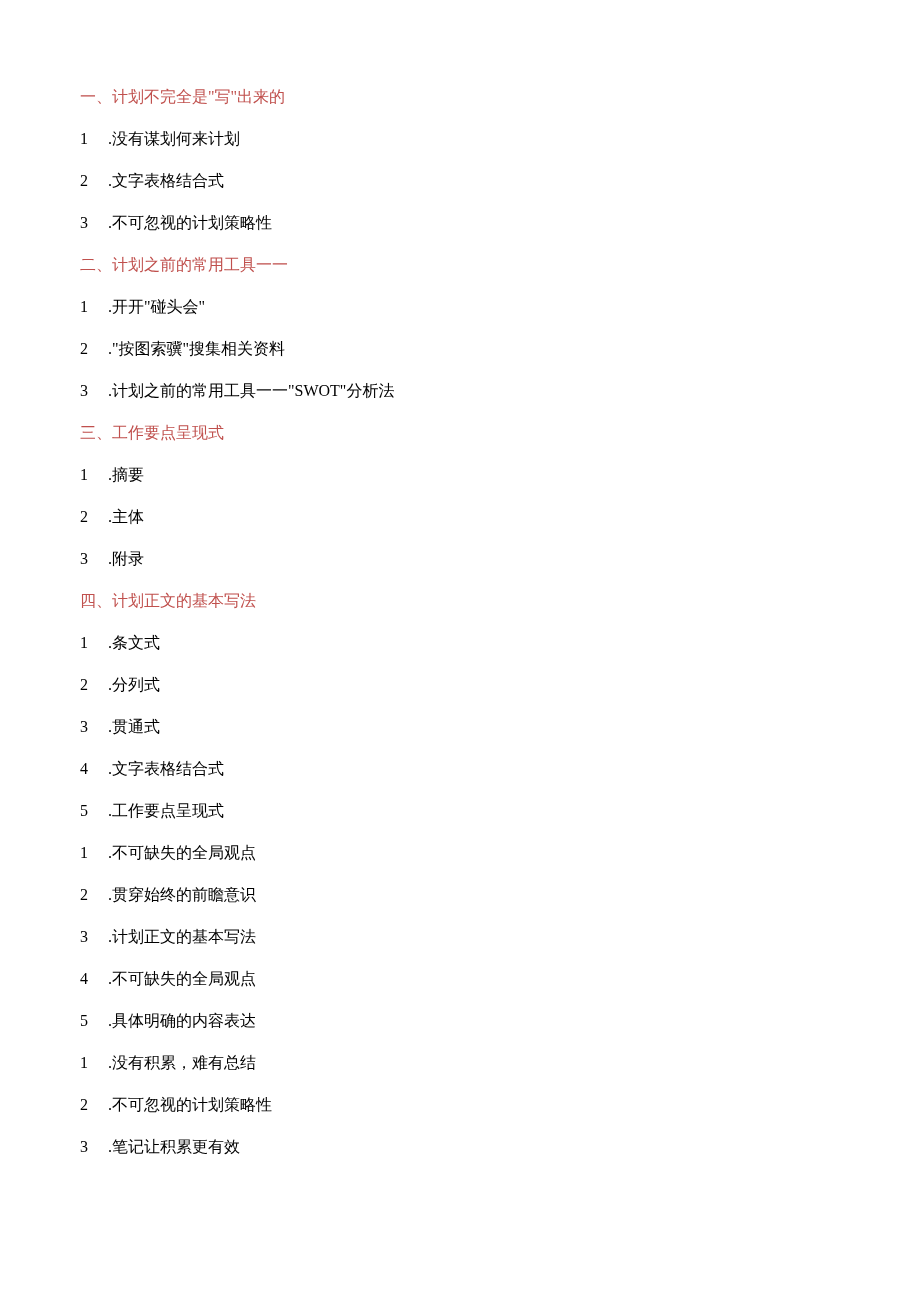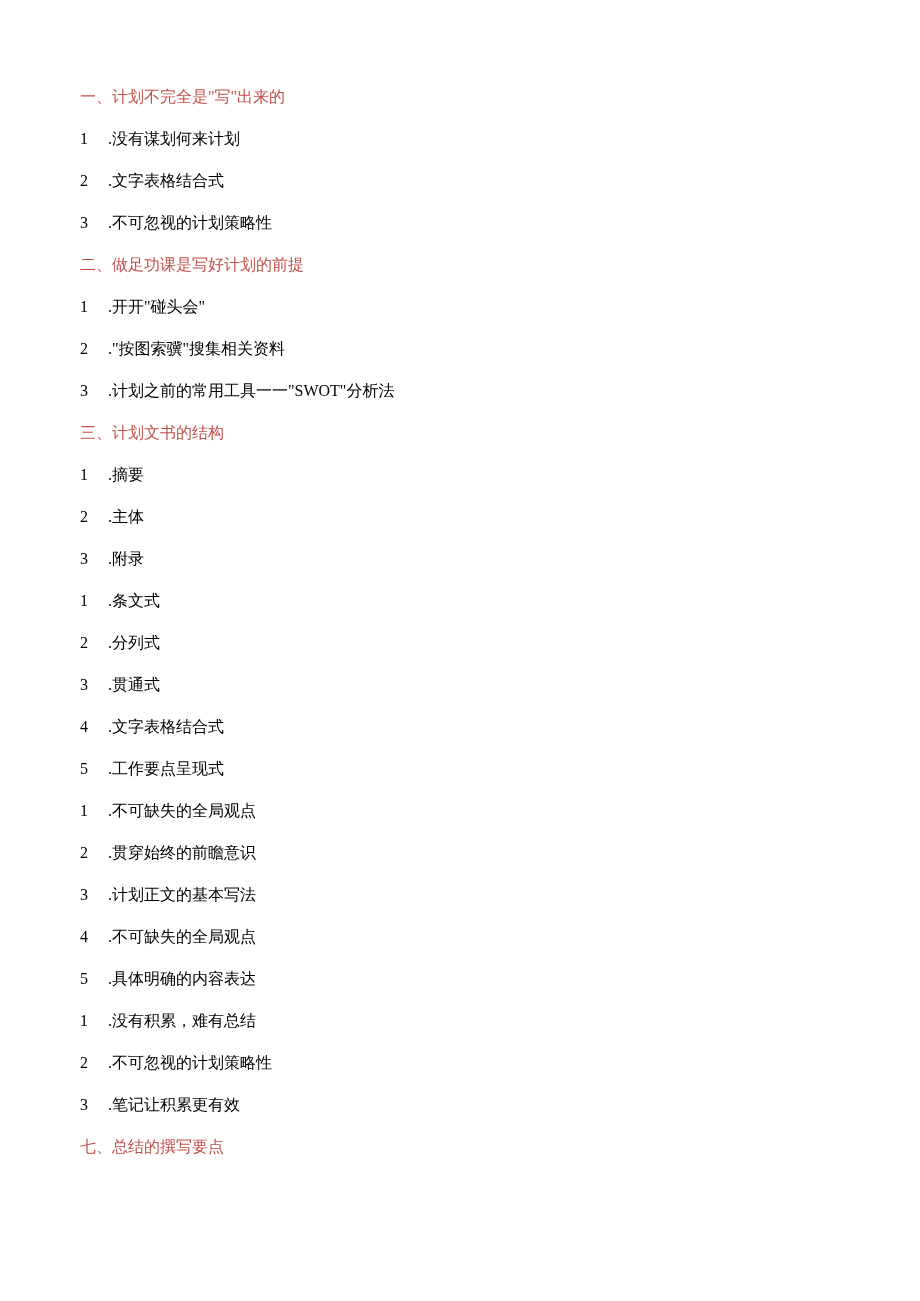--- a/index.html
+++ b/index.html
@@ -44,46 +44,47 @@
       <span class="item-text">.没有谋划何来计划</span>
     </div>
     <div class="list-item">
       <span class="item-number">2</span>
       <span class="item-text">.文字表格结合式</span>
     </div>
     <div class="list-item">
       <span class="item-number">3</span>
       <span class="item-text">.不可忽视的计划策略性</span>
     </div>
-    <div class="section-heading">二、做足功课是写好计划的前提</div>
+    <div class="section-heading">二、计划之前的常用工具一一</div>
     <div class="list-item">
       <span class="item-number">1</span>
       <span class="item-text">.开开"碰头会"</span>
     </div>
     <div class="list-item">
       <span class="item-number">2</span>
       <span class="item-text">."按图索骥"搜集相关资料</span>
     </div>
     <div class="list-item">
       <span class="item-number">3</span>
       <span class="item-text">.计划之前的常用工具一一"SWOT"分析法</span>
     </div>
-    <div class="section-heading">三、计划文书的结构</div>
+    <div class="section-heading">三、工作要点呈现式</div>
     <div class="list-item">
       <span class="item-number">1</span>
       <span class="item-text">.摘要</span>
     </div>
     <div class="list-item">
       <span class="item-number">2</span>
       <span class="item-text">.主体</span>
     </div>
     <div class="list-item">
       <span class="item-number">3</span>
       <span class="item-text">.附录</span>
     </div>
+    <div class="section-heading">四、计划正文的基本写法</div>
     <div class="list-item">
       <span class="item-number">1</span>
       <span class="item-text">.条文式</span>
     </div>
     <div class="list-item">
       <span class="item-number">2</span>
       <span class="item-text">.分列式</span>
     </div>
     <div class="list-item">
       <span class="item-number">3</span>
@@ -122,14 +123,13 @@
       <span class="item-text">.没有积累，难有总结</span>
     </div>
     <div class="list-item">
       <span class="item-number">2</span>
       <span class="item-text">.不可忽视的计划策略性</span>
     </div>
     <div class="list-item">
       <span class="item-number">3</span>
       <span class="item-text">.笔记让积累更有效</span>
     </div>
-    <div class="section-heading">七、总结的撰写要点</div>
   </div>
 
 </body></html>

